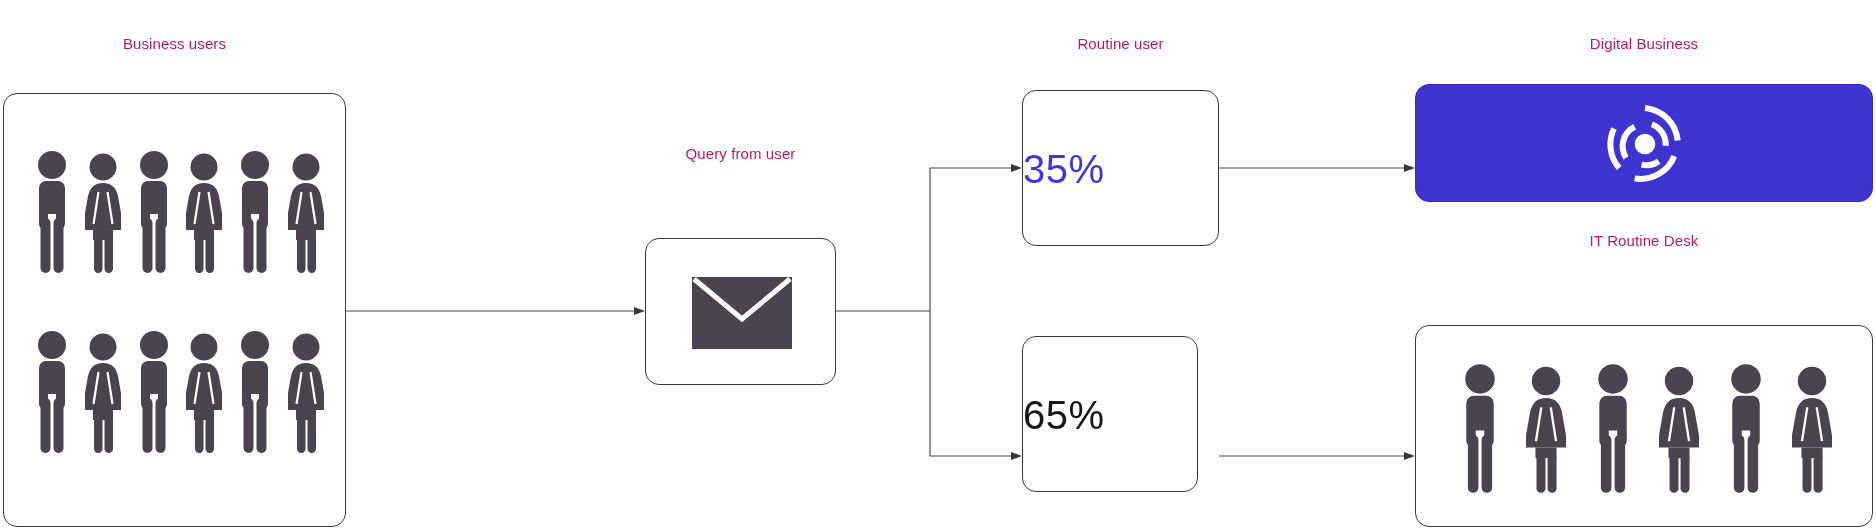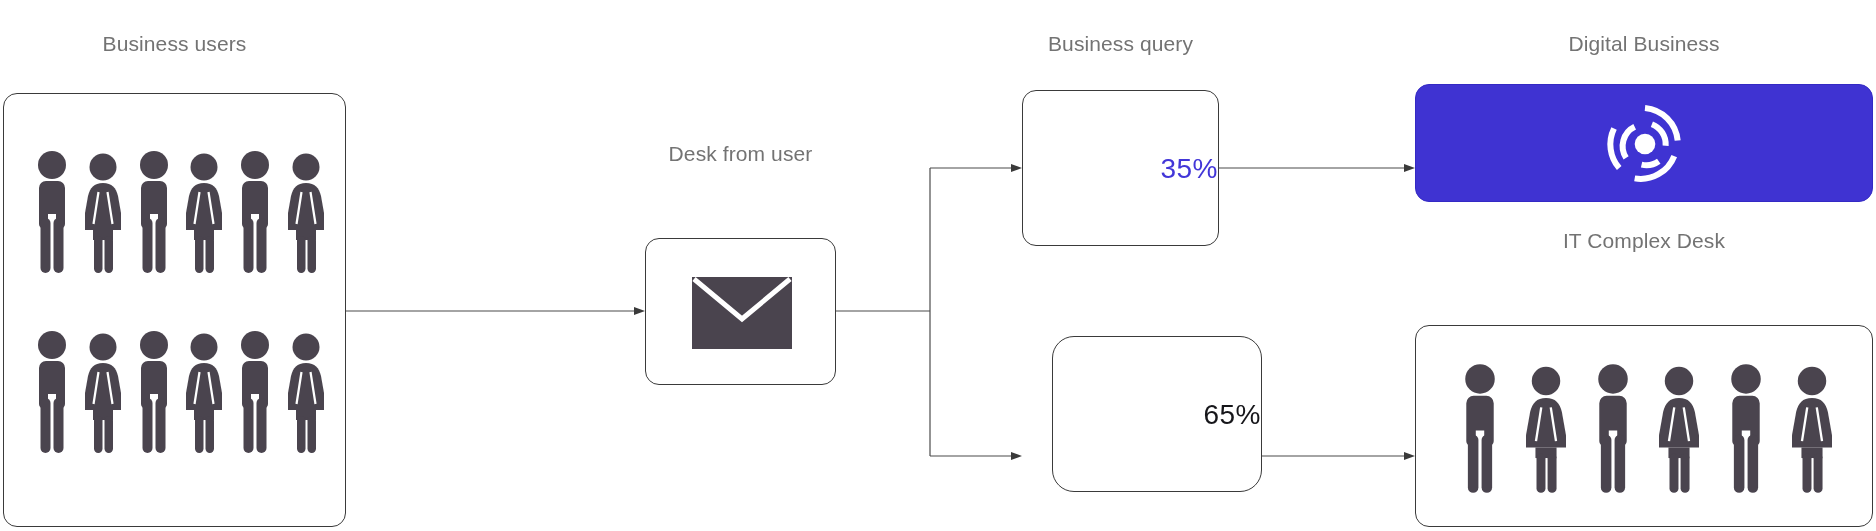--- a/index.html
+++ b/index.html
@@ -30,33 +30,33 @@
   }
   .panel.accent {
     background: #3f33d2;
     border: 1px solid #3429c4;
   }
 
   
   .caption {
     position: absolute;
     text-align: center;
-    color: #737373;
-    font-size: 21px;
+    color: #be185d;
+    font-size: 15px;
     line-height: 26px;
     letter-spacing: 0.1px;
     white-space: nowrap;
   }
 
   
   .pct {
     position: absolute;
     width: 100%;
-    text-align: right;
-    font-size: 28px;
+    text-align: left;
+    font-size: 40px;
     line-height: 44px;
     letter-spacing: 0.5px;
   }
   .pct.routine { color: #4236d8; }
   .pct.complex { color: #16161a; }
 
   
   .people-row {
     position: absolute;
     display: flex;
@@ -254,37 +254,37 @@
             <rect x="8" y="82" width="20" height="10"></rect>
             <rect x="9" y="88" width="8.5" height="37" rx="4.2"></rect>
             <rect x="19.5" y="88" width="8.5" height="37" rx="4.2"></rect>
             <path d="M13.5 44 l-5 32" stroke="#ffffff" stroke-width="2.2" fill="none"></path>
             <path d="M22.5 44 l5 32" stroke="#ffffff" stroke-width="2.2" fill="none"></path>
           </g>
         </svg>
     </div>
   </div>
 
-  <div class="caption" style="left:645px; top:141px; width:191px;">Desk from user</div>
+  <div class="caption" style="left:645px; top:141px; width:191px;">Query from user</div>
 
   <div class="panel" style="left:645px; top:238px; width:191px; height:147px;">
     <svg class="envelope" width="100" height="72" viewBox="0 0 100 72" style="left:46px; top:38px;">
       <rect x="0" y="0" width="100" height="72" fill="#4a444e"></rect>
       <path d="M2 2 L50 42 L98 2" stroke="#ffffff" stroke-width="5" fill="none" stroke-linejoin="miter"></path>
     </svg>
   </div>
 
-  <div class="caption" style="left:1022px; top:31px; width:197px;">Business query</div>
+  <div class="caption" style="left:1022px; top:31px; width:197px;">Routine user</div>
 
   <div class="panel" style="left:1022px; top:90px; width:197px; height:156px;">
     <div class="pct routine" style="top:56px;">35%</div>
   </div>
 
 
-  <div class="panel" style="left:1052px; top:336px; width:210px; height:156px;border-radius:22px;">
+  <div class="panel" style="left:1022px; top:336px; width:176px; height:156px;">
     <div class="pct complex" style="top:56px;">65%</div>
   </div>
 
   <div class="caption" style="left:1415px; top:31px; width:458px;">Digital Business</div>
 
   <div class="panel accent" style="left:1415px; top:84px; width:458px; height:118px;">
     <svg class="assistant-icon" width="86" height="86" viewBox="0 0 100 100" style="left:186px; top:16px;">
       <g fill="none" stroke="#ffffff" stroke-width="7" stroke-linecap="butt">
 
         <path d="M50 8 A42 42 0 0 1 88 46"></path>
@@ -292,21 +292,21 @@
         <path d="M20 78 A42 42 0 0 1 14 32"></path>
 
         <path d="M28 66 A25 25 0 0 1 38 30"></path>
         <path d="M58 27 A25 25 0 0 1 74 52"></path>
         <path d="M66 70 A25 25 0 0 1 46 74"></path>
       </g>
       <circle cx="50" cy="50" r="12" fill="#ffffff"></circle>
     </svg>
   </div>
 
-  <div class="caption" style="left:1415px; top:228px; width:458px;">IT Complex Desk</div>
+  <div class="caption" style="left:1415px; top:228px; width:458px;">IT Routine Desk</div>
 
   <div class="panel" style="left:1415px; top:325px; width:458px; height:202px;">
     <div class="people-row" style="left:44px; top:30px; width:372px; height:140px;">
       <svg class="person" width="40" height="135" viewBox="0 0 36 128">
           <g fill="#4a444e">
             <circle cx="18" cy="17" r="14"></circle>
             <path d="M5 40 a7 7 0 0 1 7-7 h12 a7 7 0 0 1 7 7 v36 a4.5 4.5 0 0 1-9 0 v-10 h-8 v10 a4.5 4.5 0 0 1-9 0 z"></path>
             <rect x="6.5" y="70" width="10" height="55" rx="5"></rect>
             <rect x="19.5" y="70" width="10" height="55" rx="5"></rect>
           </g>

